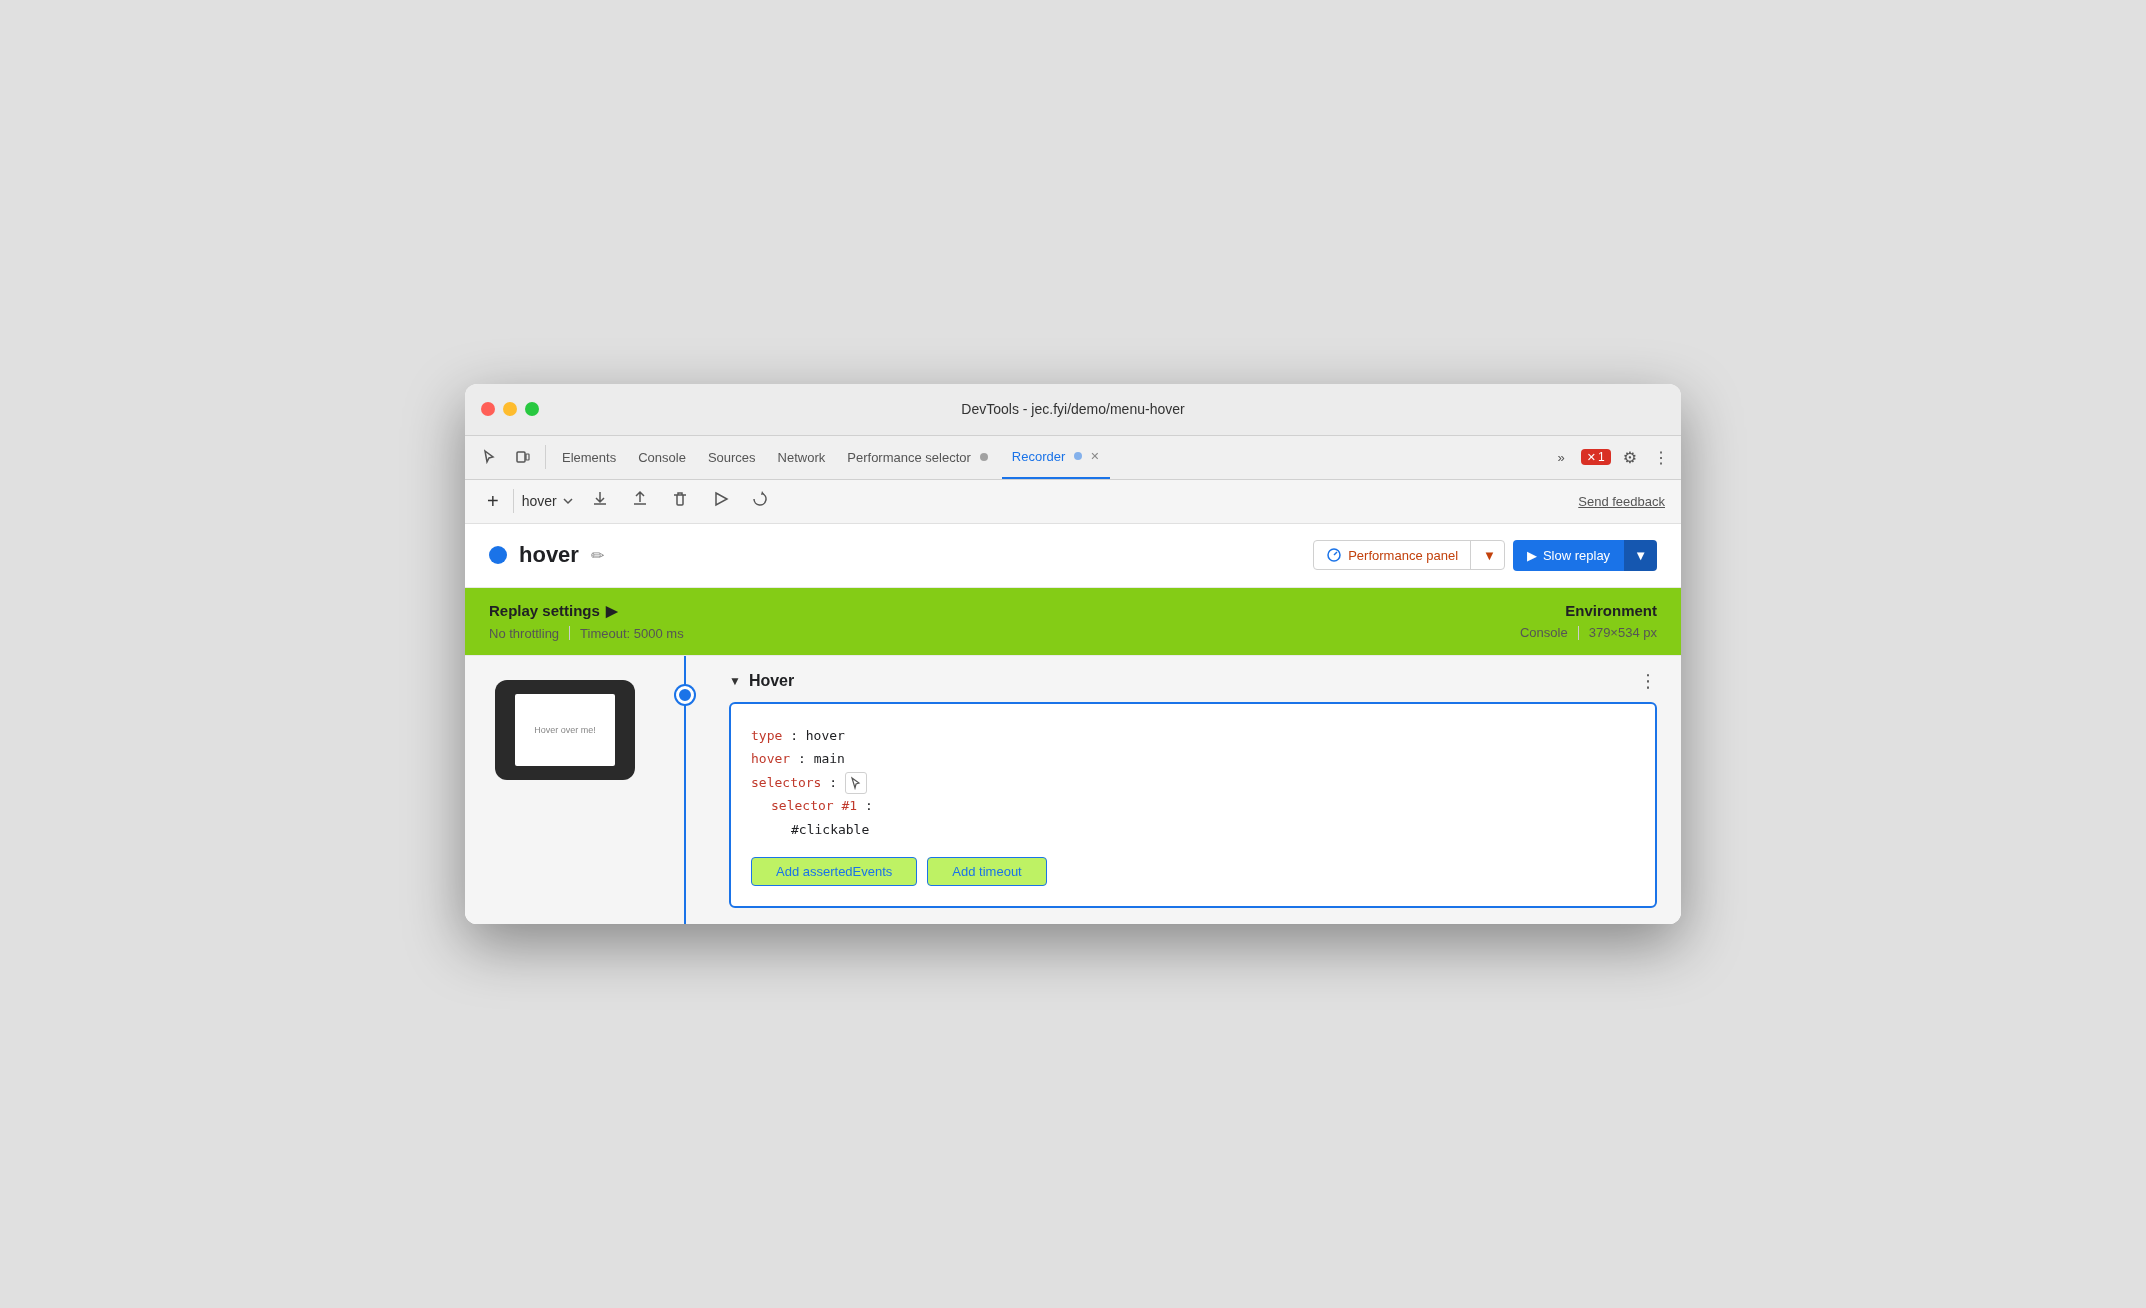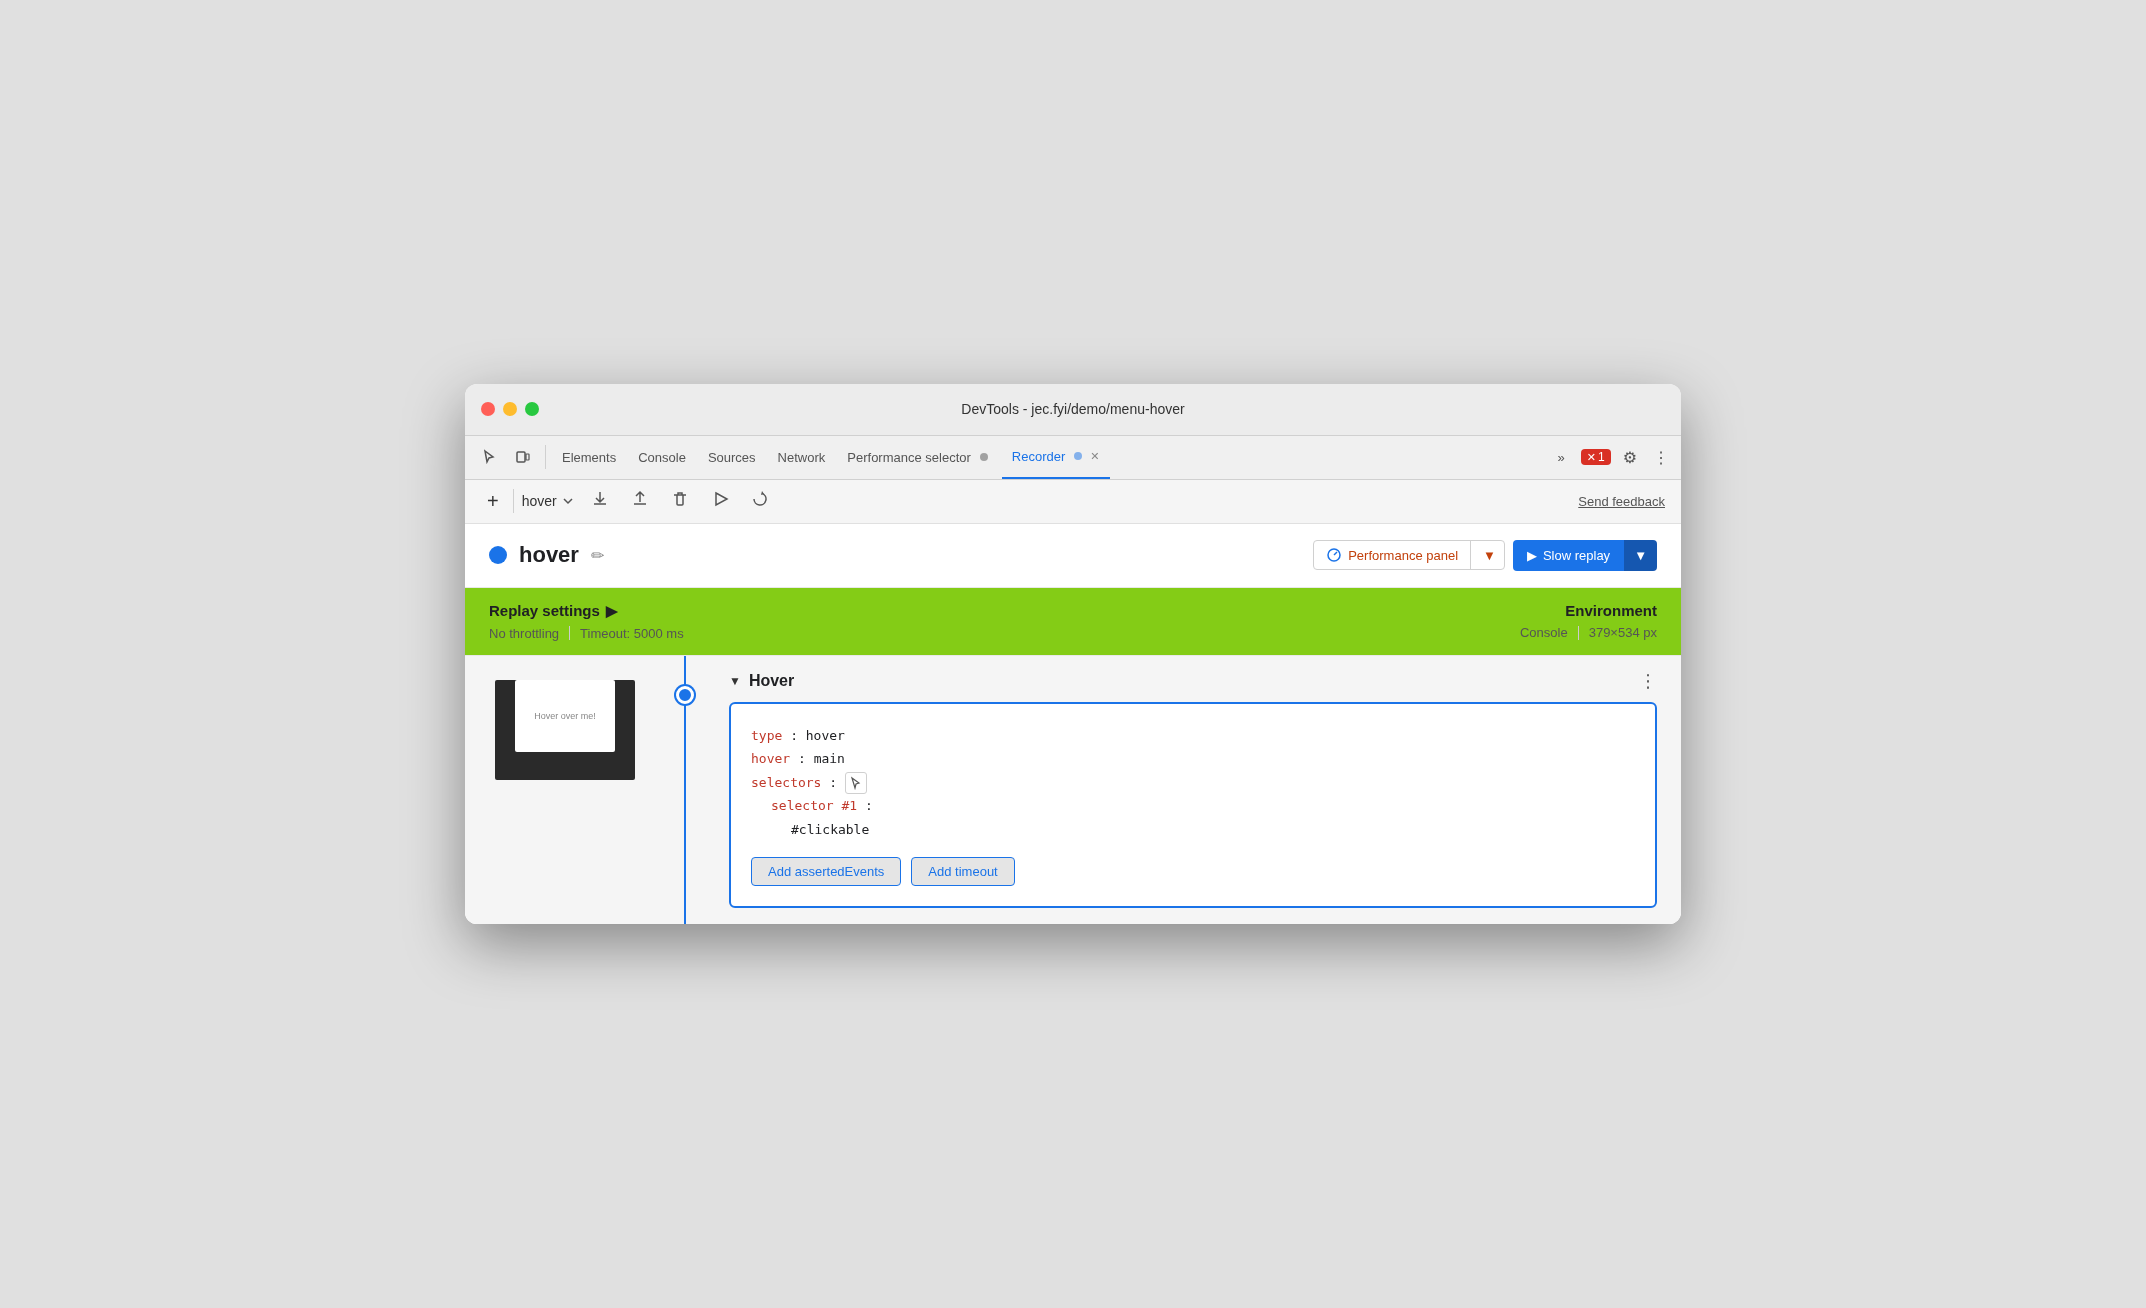--- a/index.html
+++ b/index.html
@@ -336,23 +336,23 @@
       flex-shrink: 0;
       display: flex;
       flex-direction: column;
       align-items: center;
       padding: 24px 16px;
     }
     .step-thumb {
       width: 140px;
       height: 100px;
       background: #2a2a2a;
-      border-radius: 2px;
-      display: flex;
-      align-items: flex-start;
+      border-radius: 12px;
+      display: flex;
+      align-items: center;
       justify-content: center;
       position: relative;
       overflow: hidden;
     }
     .step-thumb-inner {
       background: #ffffff;
       width: 100px;
       height: 72px;
       border-radius: 2px;
       display: flex;
@@ -449,23 +449,23 @@
       background: white;
       vertical-align: middle;
     }
     .step-actions {
       display: flex;
       gap: 10px;
       margin-top: 16px;
     }
     .step-action-btn {
       border: 1px solid #1a73e8;
-      background: #e5e5e5;
+      background: #bef264;
       color: #1a73e8;
-      padding: 6px 16px;
+      padding: 6px 24px;
       border-radius: 4px;
       font-size: 13px;
       cursor: pointer;
       font-weight: 500;
     }
   </style>
 </head>
 <body>
 
 <div class="window">

